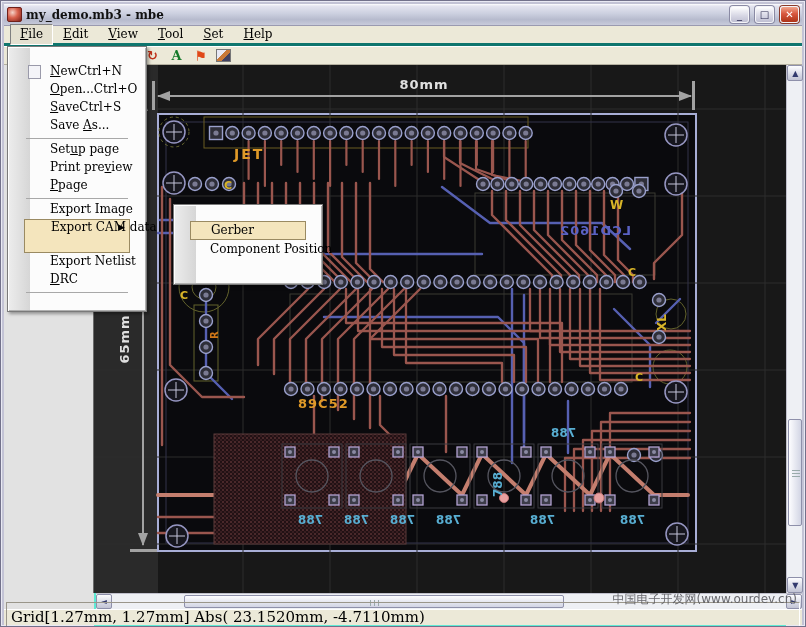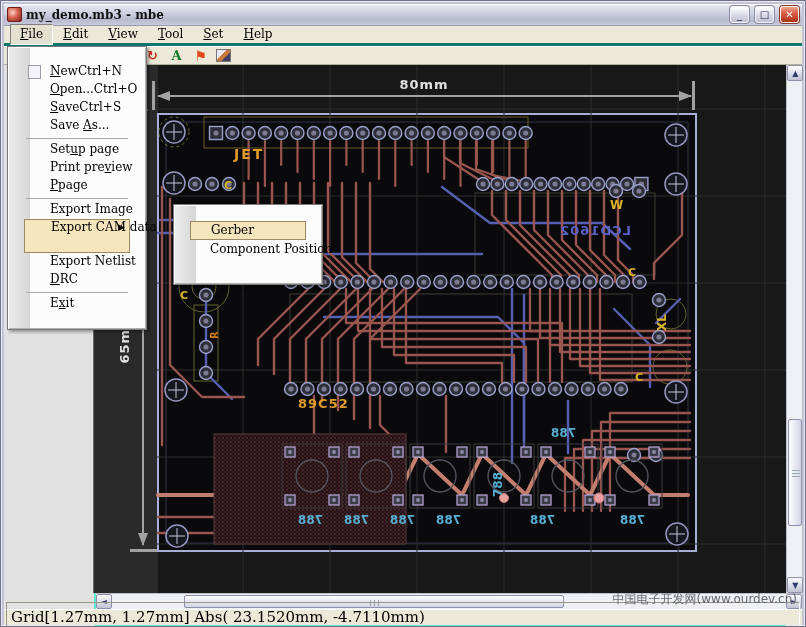--- a/index.html
+++ b/index.html
@@ -618,23 +618,20 @@
         <span>Export CAM data</span>
         <span class="arr">▶</span>
       </div>
     <div class="mi">
         <span>Export Netlist</span>
       </div>
     <div class="mi">
         <span><span></span><u>D</u><span>RC</span></span>
       </div>
     <div class="sep"></div>
-    <div class="mi">
-        <span><span>E</span><u>x</u><span>it</span></span>
-      </div>
   </div>
 
   <div class="popup submenu">
     <div class="mi hl">
         <span>Gerber</span>
       </div>
     <div class="mi">
         <span>Component Position</span>
       </div>
   </div>

